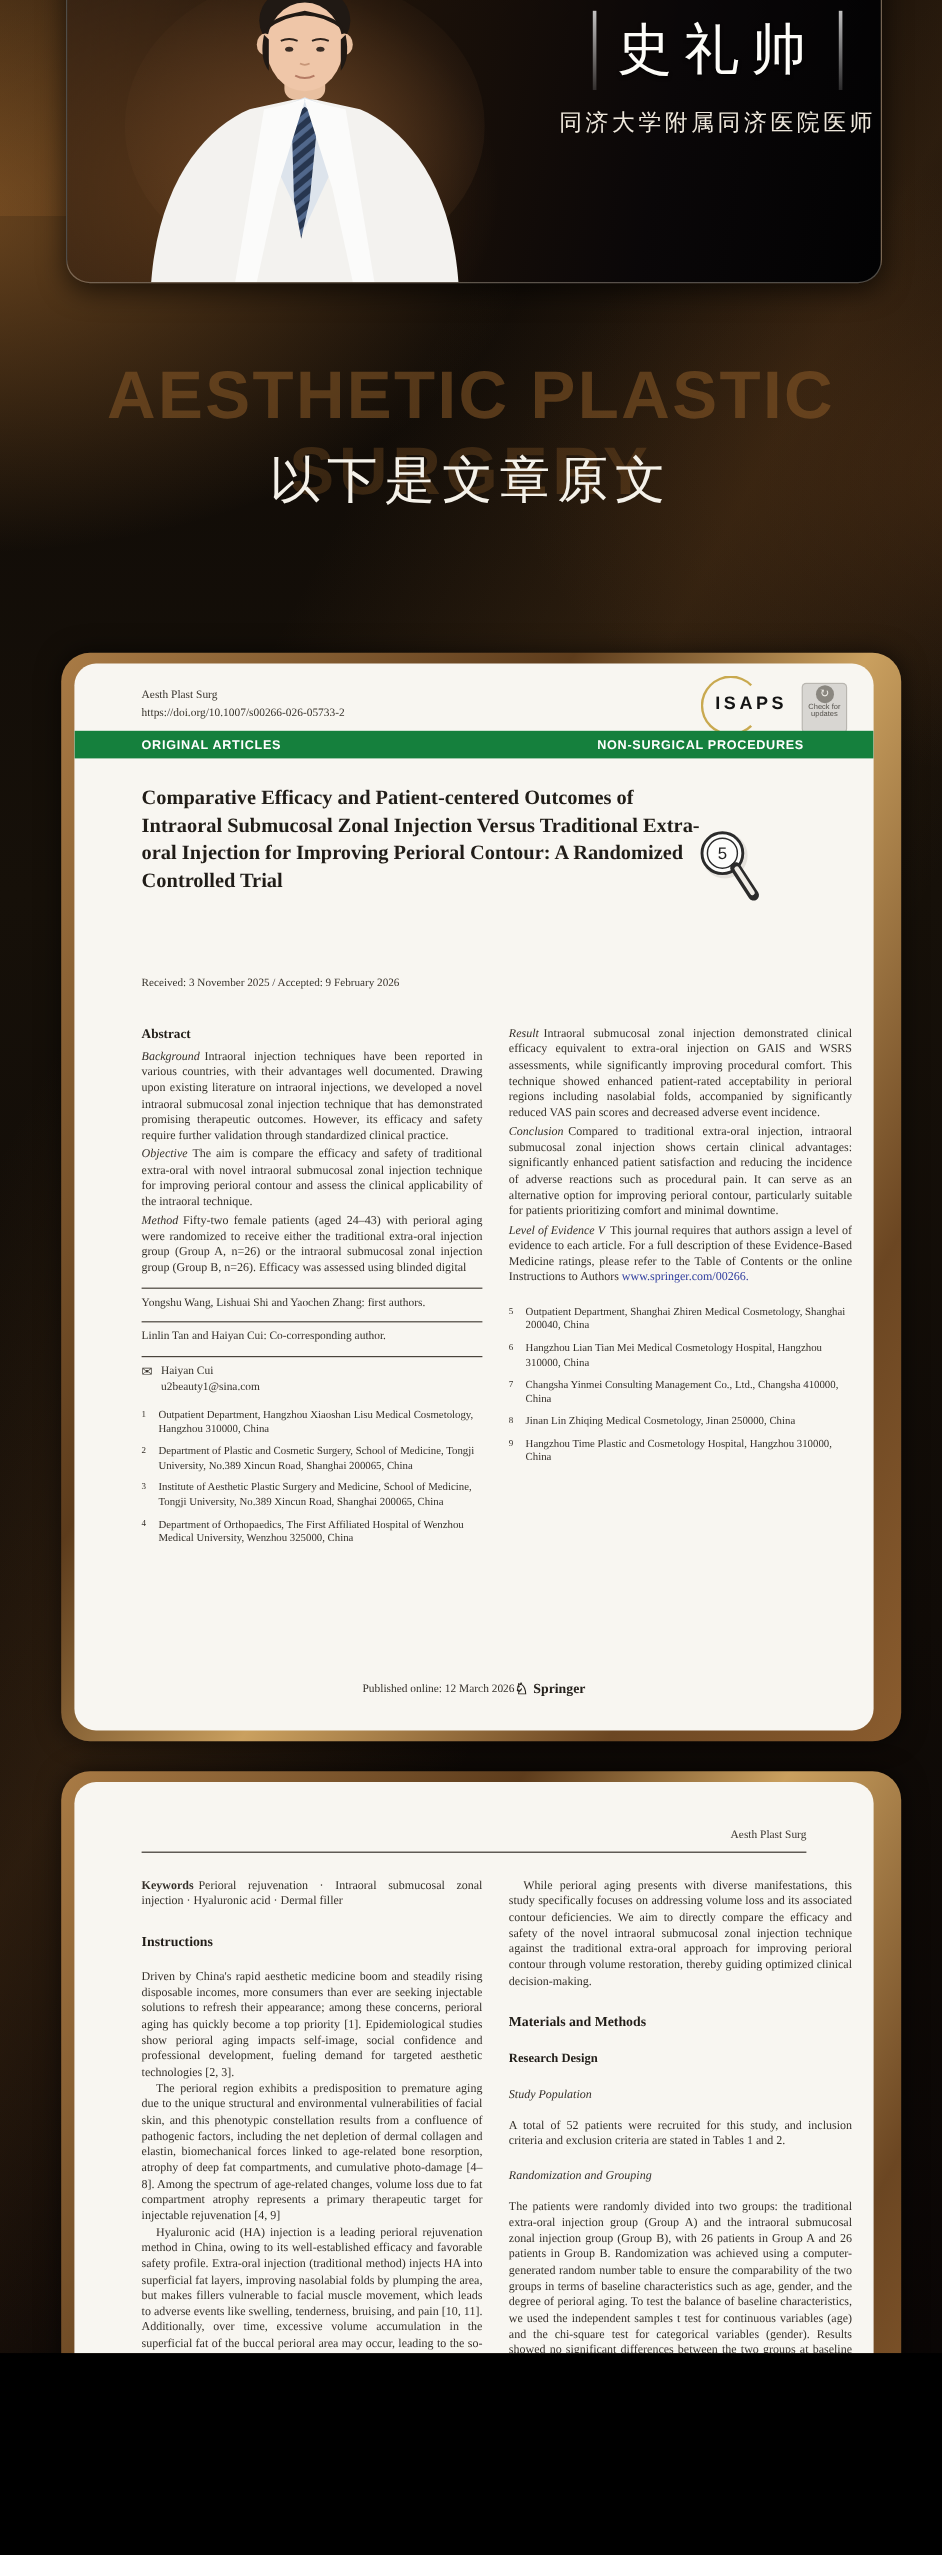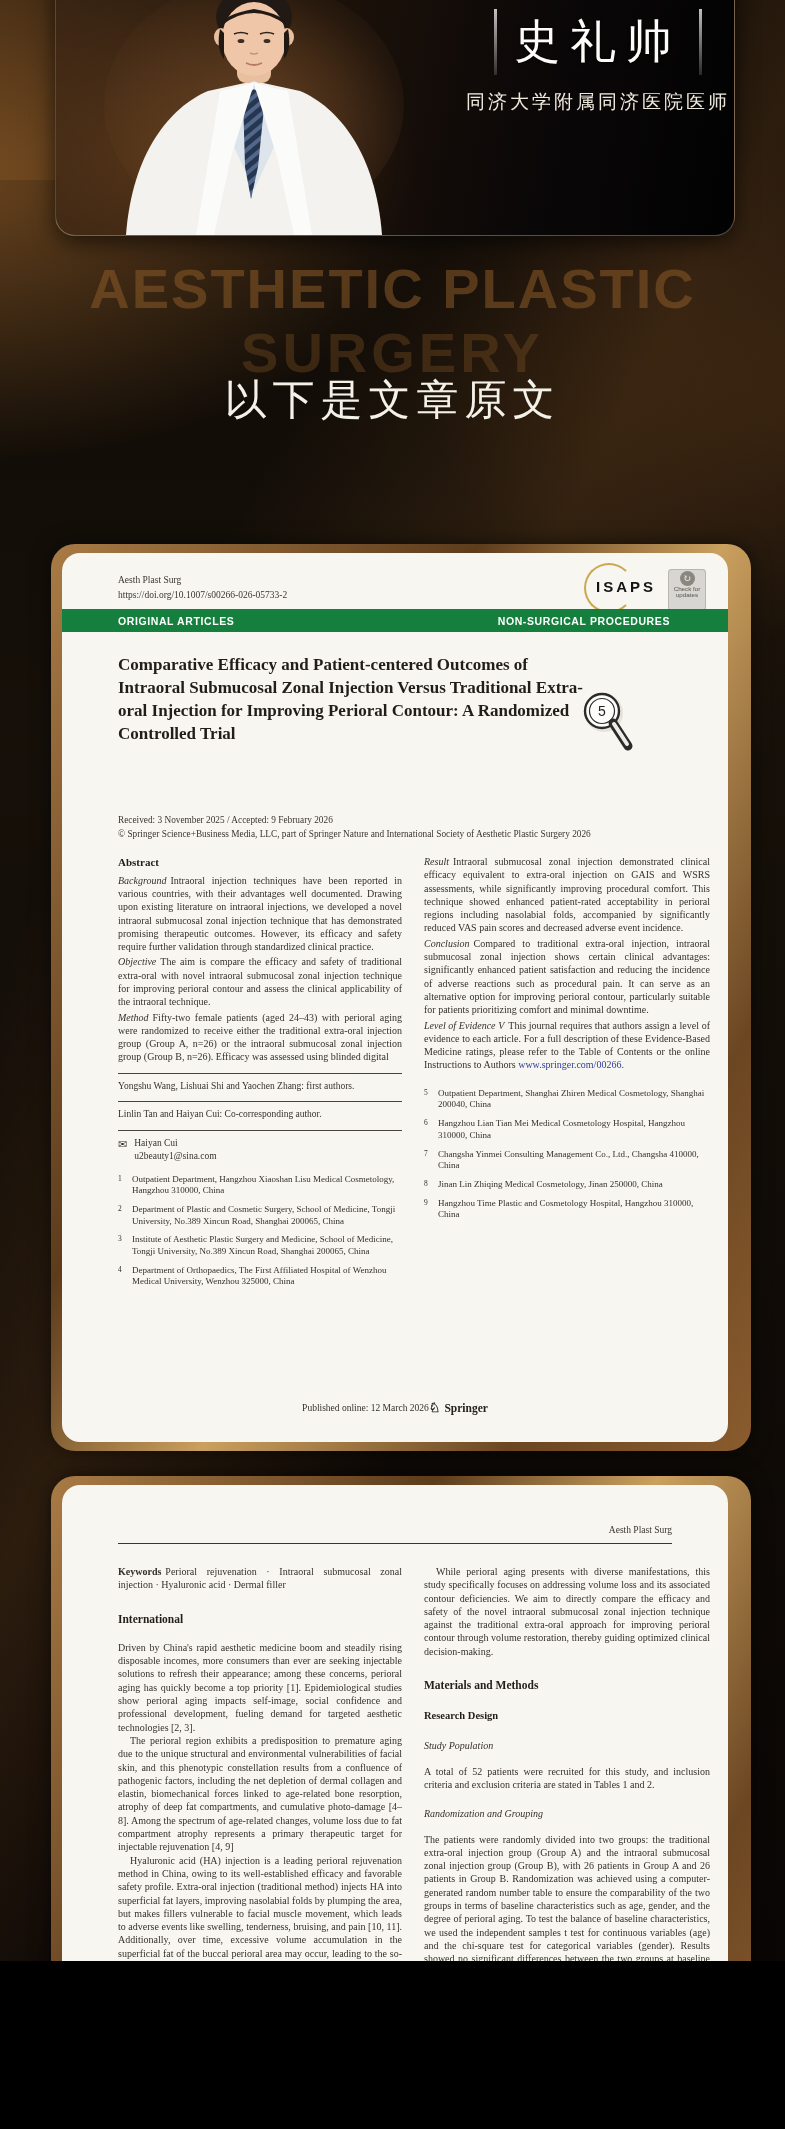--- a/index.html
+++ b/index.html
@@ -27,21 +27,21 @@
   .id-block{position:absolute;left:392px;top:44px;width:300px;text-align:center;color:#fff;}
   .doc-name{position:relative;display:inline-block;font-size:46px;letter-spacing:10px;
     font-weight:400;color:#fdfcf8;padding:4px 20px;text-shadow:0 1px 3px rgba(0,0,0,.6);}
   .doc-name::before,.doc-name::after{content:"";position:absolute;top:2px;bottom:2px;width:3px;
     background:linear-gradient(rgba(255,255,255,.75),rgba(255,255,255,.15));}
   .doc-name::before{left:0}.doc-name::after{right:0}
   .doc-title{margin-top:12px;font-size:19px;letter-spacing:3px;color:#efe8dc;}
 
   
   .wm{position:absolute;width:100%;text-align:center;font-family:"Liberation Sans",sans-serif;
-    font-weight:700;color:#8a5a28;pointer-events:none;}
+    font-weight:700;color:#8a5a28;pointer-events:none;margin-top:40px;}
   .wm.l1{top:256px;font-size:56px;letter-spacing:2px;opacity:.55;}
   .wm.l2{top:320px;font-size:56px;letter-spacing:4px;opacity:.33;}
   .cn-heading{position:absolute;top:372px;width:100%;margin:0;text-align:center;
     font-size:42px;font-weight:500;letter-spacing:6px;color:#f4f1e9;}
 
   
   .mat{position:absolute;border-radius:24px;
     background:linear-gradient(120deg,#a97b45 0%,#5d3c1c 35%,#caa05f 55%,#6b4622 80%,#8a5c2e 100%);
     box-shadow:0 0 20px rgba(0,0,0,.55);}
   .mat.m1{left:51px;top:544px;width:700px;height:907px;}
@@ -193,21 +193,20 @@
       <circle cx="26" cy="22" r="17" fill="#fdfdfb" stroke="#2b2b2b" stroke-width="2.4"></circle>
       <circle cx="26" cy="22" r="12.5" fill="none" stroke="#2b2b2b" stroke-width="1.2"></circle>
       <line x1="37" y1="34" x2="52" y2="57" stroke="#2b2b2b" stroke-width="9" stroke-linecap="round"></line>
       <line x1="38" y1="35" x2="51" y2="55" stroke="#efece6" stroke-width="4" stroke-linecap="round"></line>
       <text x="26" y="27" text-anchor="middle" font-size="14" fill="#222" font-family="Liberation Sans, sans-serif">5</text>
     </svg>
 
 
     <div class="dates">
       <div>Received: 3 November 2025 / Accepted: 9 February 2026</div>
-      <div>© Springer Science+Business Media, LLC, part of Springer Nature and International Society of Aesthetic Plastic Surgery 2026</div>
     </div>
 
     <div class="col left">
       <h3>Abstract</h3>
       <p class="abs">
         <span class="lead">Background</span><span>Intraoral injection techniques have been reported in various countries, with their advantages well documented. Drawing upon existing literature on intraoral injections, we developed a novel intraoral submucosal zonal injection technique that has demonstrated promising therapeutic outcomes. However, its efficacy and safety require further validation through standardized clinical practice.</span>
       </p>
       <p class="abs">
         <span class="lead">Objective</span><span>The aim is compare the efficacy and safety of traditional extra-oral with novel intraoral submucosal zonal injection technique for improving perioral contour and assess the clinical applicability of the intraoral technique.</span>
       </p>
@@ -290,21 +289,21 @@
   <div class="mat m2"></div>
   <article class="page p2">
 
     <div class="running">Aesth Plast Surg</div>
     <div class="rule2"></div>
 
     <div class="p2col left">
       <p class="kw">
         <b>Keywords</b><span>Perioral rejuvenation · Intraoral submucosal zonal injection · Hyaluronic acid · Dermal filler</span>
       </p>
-      <div class="h-bold">International</div>
+      <div class="h-bold">Instructions</div>
       <p>Driven by China's rapid aesthetic medicine boom and steadily rising disposable incomes, more consumers than ever are seeking injectable solutions to refresh their appearance; among these concerns, perioral aging has quickly become a top priority [1]. Epidemiological studies show perioral aging impacts self-image, social confidence and professional development, fueling demand for targeted aesthetic technologies [2, 3].</p>
       <p class="indent">The perioral region exhibits a predisposition to premature aging due to the unique structural and environmental vulnerabilities of facial skin, and this phenotypic constellation results from a confluence of pathogenic factors, including the net depletion of dermal collagen and elastin, biomechanical forces linked to age-related bone resorption, atrophy of deep fat compartments, and cumulative photo-damage [4–8]. Among the spectrum of age-related changes, volume loss due to fat compartment atrophy represents a primary therapeutic target for injectable rejuvenation [4, 9]</p>
       <p class="indent">Hyaluronic acid (HA) injection is a leading perioral rejuvenation method in China, owing to its well-established efficacy and favorable safety profile. Extra-oral injection (traditional method) injects HA into superficial fat layers, improving nasolabial folds by plumping the area, but makes fillers vulnerable to facial muscle movement, which leads to adverse events like swelling, tenderness, bruising, and pain [10, 11]. Additionally, over time, excessive volume accumulation in the superficial fat of the buccal perioral area may occur, leading to the so-called “puffy face” or “overfilled face” phenomenon. Moreover, deep fat may shift and atrophy with aging, further exacerbating superficial fat sagging and compromising the midface's three-dimensional convexity, where the shallow injection fails to address [12].</p>
       <p class="indent">Multiple studies have demonstrated that hyaluronic acid (HA) injection via the oral route can also achieve highly</p>
     </div>
 
     <div class="p2col right">
       <p class="indent">While perioral aging presents with diverse manifestations, this study specifically focuses on addressing volume loss and its associated contour deficiencies. We aim to directly compare the efficacy and safety of the novel intraoral submucosal zonal injection technique against the traditional extra-oral approach for improving perioral contour through volume restoration, thereby guiding optimized clinical decision-making.</p>
       <div class="h-bold">Materials and Methods</div>
       <div class="h-sub">Research Design</div>

